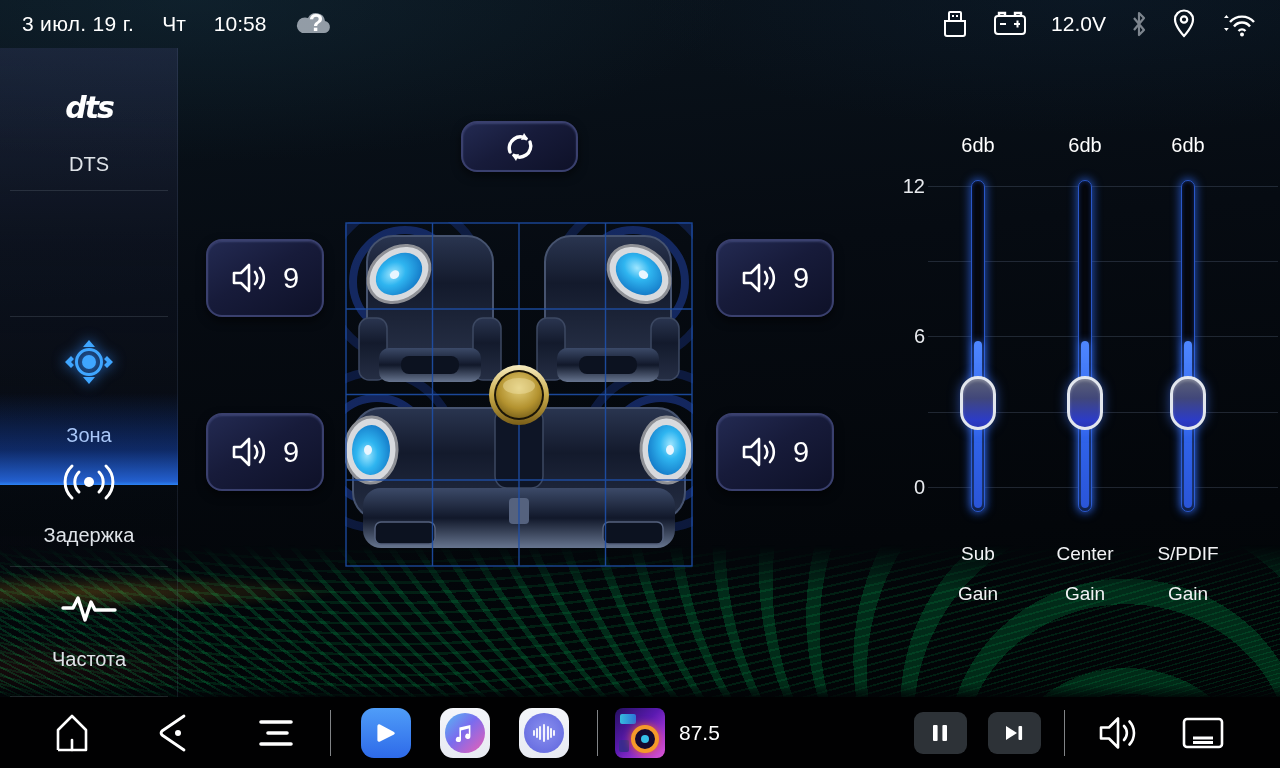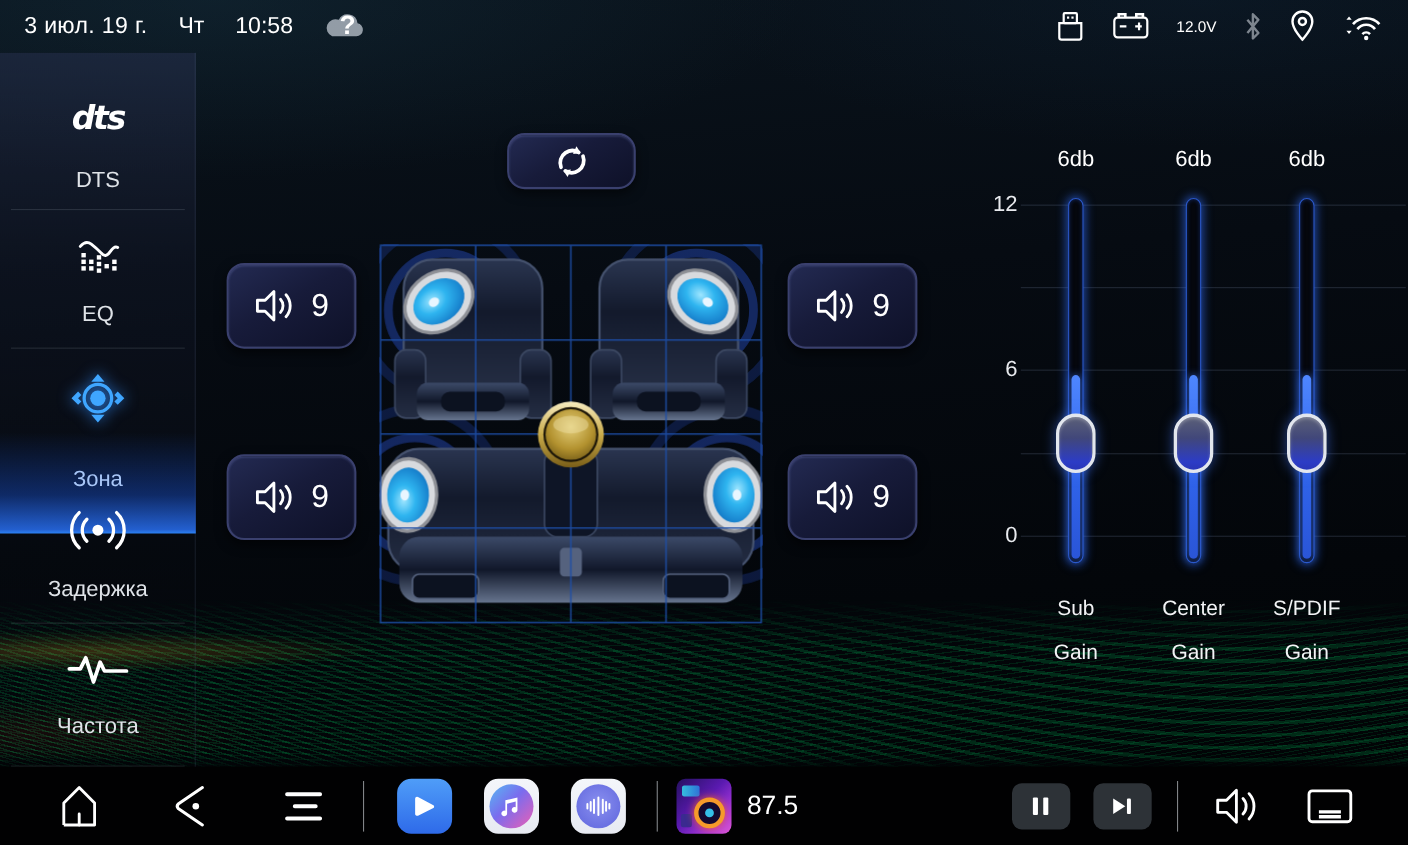--- a/index.html
+++ b/index.html
@@ -23,21 +23,21 @@
   }
 
   
   .statusbar { position:absolute; left:0; top:0; width:1280px; height:48px; display:flex; align-items:center; font-size:21px; }
   .sb-left { display:flex; align-items:center; gap:0; padding-left:22px; }
   .sb-date { letter-spacing:.3px; }
   .sb-day { margin-left:28px; }
   .sb-time { margin-left:28px; }
   .weather { margin-left:26px; position:relative; width:42px; height:34px; }
   .sb-right { margin-left:auto; display:flex; align-items:center; gap:24px; padding-right:24px; }
-  .sb-volt { font-size:14px; }
+  .sb-volt { font-size:21px; }
   .icon { display:inline-flex; align-items:center; justify-content:center; }
 
   
   .sidebar { position:absolute; left:0; top:48px; width:178px; height:650px;
     background:linear-gradient(180deg, rgba(44,52,86,.45) 0%, rgba(24,30,52,.30) 30%, rgba(10,14,24,.15) 70%, rgba(6,8,14,0) 100%);
     border-right:1px solid rgba(130,150,190,.14);
   }
   .side-item { position:absolute; left:0; width:178px; text-align:center; }
   .side-label { font-size:20px; color:#dfe3e8; }
   .side-div { position:absolute; left:10px; width:158px; height:1px; background:rgba(200,210,230,.14); }
@@ -76,21 +76,21 @@
   .gname1 { top:423px; } .gname2 { top:463px; }
   #gcol-sub { left:918px; } #gcol-center { left:1025px; } #gcol-spdif { left:1128px; }
 
   
   .bottombar { position:absolute; left:0; top:697px; width:1280px; height:71px; background:#010102; display:flex; align-items:center; }
   .bb-div { width:1px; height:46px; background:rgba(235,240,245,.55); }
   .appicon { width:50px; height:50px; border-radius:13px; display:flex; align-items:center; justify-content:center; cursor:pointer; }
   .app-white { background:linear-gradient(180deg,#f4f6fa,#e7eaf2); }
   .app-circle { width:40px; height:40px; border-radius:50%; display:flex; align-items:center; justify-content:center; }
   .media-btn { width:53px; height:42px; border-radius:9px; background:#2d3237; display:flex; align-items:center; justify-content:center; cursor:pointer; }
-  .freq { font-size:24px; color:#fff; }
+  .freq { font-size:21px; color:#fff; }
   svg { display:block; }
 </style>
 </head>
 <body>
 
 <div id="screen">
   <div class="waves"></div>
 
   <div class="statusbar">
     <div class="sb-left">
@@ -146,41 +146,20 @@
 
   <div class="sidebar">
     <div class="zona-band"></div>
 
     <div class="side-item" style="top:42px;">
       <div class="dts-logo">dts</div>
       <div class="side-label" style="margin-top:28px;">DTS</div>
     </div>
     <div class="side-div" style="top:142px;"></div>
 
-    <div class="side-item" style="top:162px;">
-      <span class="icon" style="justify-content:center;width:178px;">
-        <svg width="42" height="42" viewBox="0 0 42 42">
-          <g fill="#fff">
-            <rect x="6" y="20" width="4" height="4"></rect>
-              <rect x="6" y="26" width="4" height="4"></rect>
-              <rect x="6" y="32" width="4" height="4"></rect>
-            <rect x="13" y="26" width="4" height="4"></rect>
-              <rect x="13" y="32" width="4" height="4"></rect>
-            <rect x="20" y="22" width="4" height="4"></rect>
-              <rect x="20" y="28" width="4" height="4"></rect>
-              <rect x="20" y="34" width="4" height="4"></rect>
-            <rect x="27" y="30" width="4" height="4"></rect>
-            <rect x="34" y="26" width="4" height="4"></rect>
-              <rect x="34" y="32" width="4" height="4"></rect>
-          </g>
-          <path d="M5 14 q5-6 10-2 t9 8 q4 5 8-1 t7-4" fill="none" stroke="#fff" stroke-width="2.6" stroke-linecap="round"></path>
-        </svg>
-      </span>
-      <div class="side-label" style="margin-top:18px;">EQ</div>
-    </div>
     <div class="side-div" style="top:268px;"></div>
 
     <div class="side-item" style="top:286px;">
       <span class="icon" style="justify-content:center;width:178px; filter:drop-shadow(0 0 7px rgba(50,140,255,.9));">
         <svg width="56" height="56" viewBox="0 0 56 56">
           <circle cx="28" cy="28" r="7" fill="#3fa6ff"></circle>
           <circle cx="28" cy="28" r="12.5" fill="none" stroke="#3fa6ff" stroke-width="3"></circle>
           <path d="M28 6 l6 7 h-12 Z" fill="#3fa6ff"></path>
           <path d="M28 50 l6-7 h-12 Z" fill="#3fa6ff"></path>
           <path d="M10 22 l-6 6 6 6 3-3 -3-3 3-3 Z" fill="#3fa6ff"></path>

